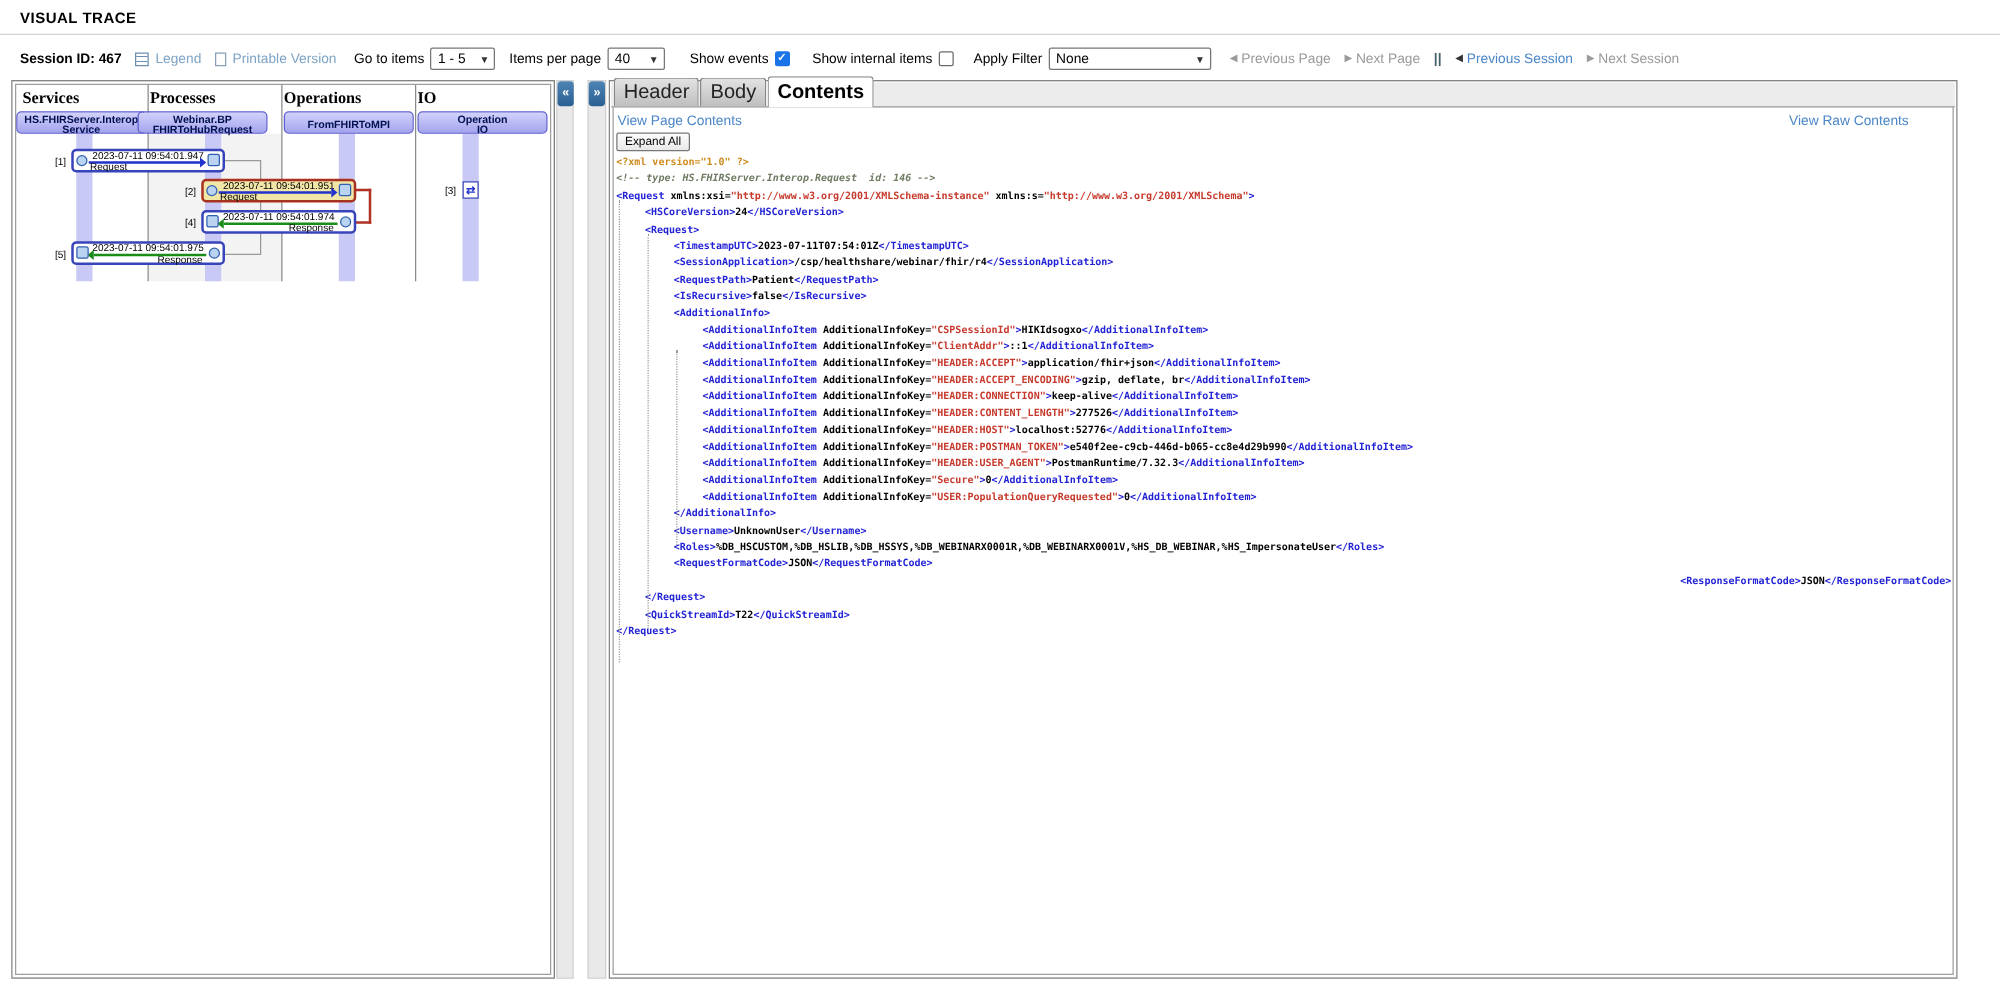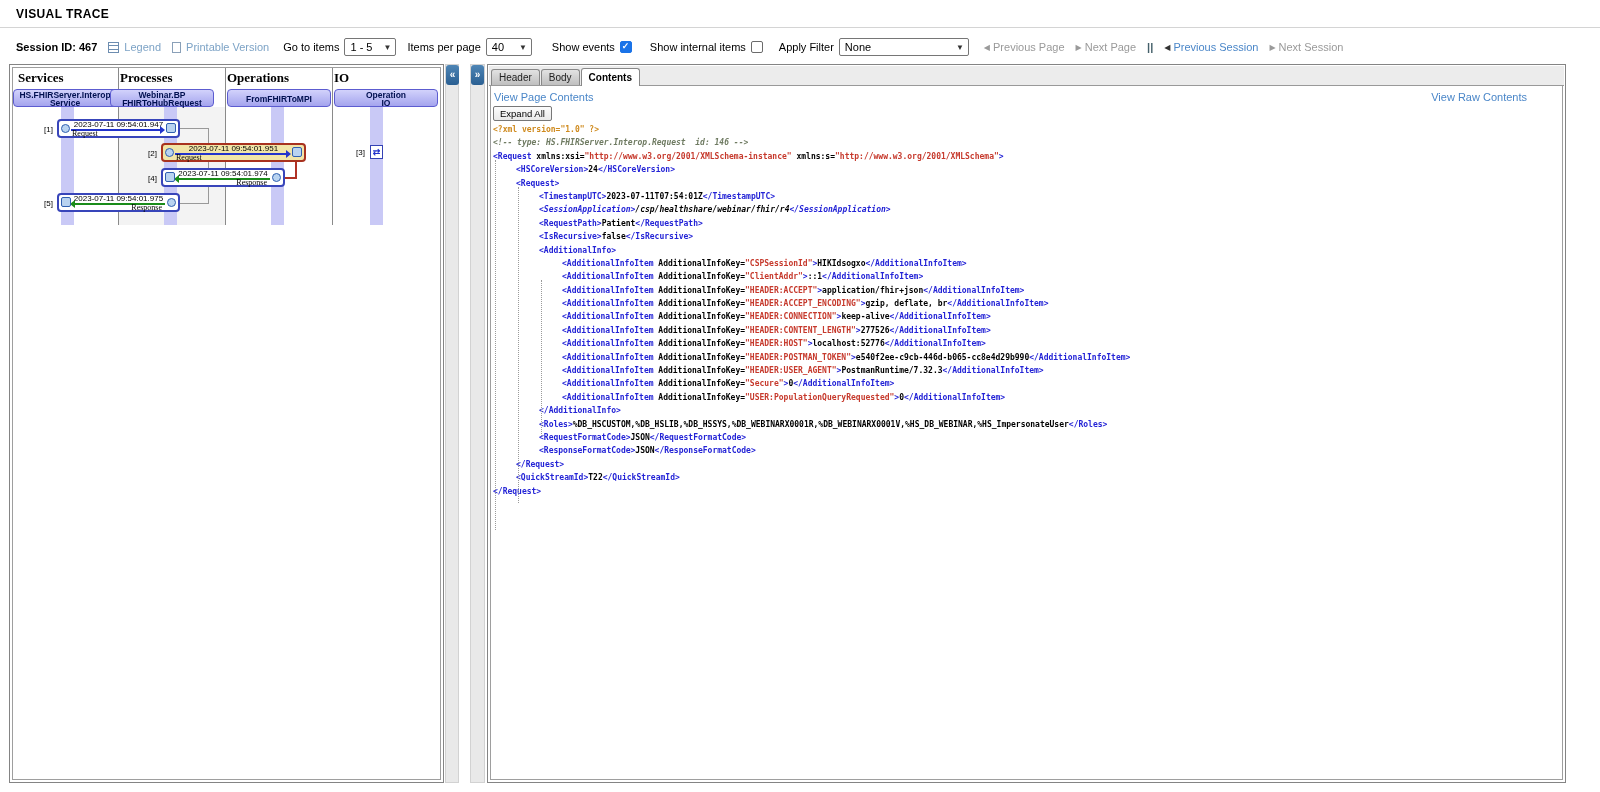--- a/index.html
+++ b/index.html
@@ -49,27 +49,27 @@
   .conn-red { position:absolute; border:2px solid #b03226; border-left:none; }
   .msg { position:absolute; height:19px; background:#fff; border:2px solid #3845ba; border-radius:4px; cursor:pointer; }
   .msg.selected { background:#f1e5a8; border-color:#a8321f; }
   .msg .time { position:absolute; left:10px; right:10px; top:0px; text-align:center; font-size:8px; line-height:8px; }
   .msg .shaft { position:absolute; top:8px; height:2px; }
   .msg .shaft.req { background:#2233cc; }
   .msg .shaft.res { background:#1a8c1a; }
   .msg .head { position:absolute; top:5px; width:0; height:0; border-top:4px solid transparent; border-bottom:4px solid transparent; }
   .msg .circ { position:absolute; top:3px; width:9px; height:9px; border-radius:50%; background:#b9d3f0; border:1px solid #3060b0; }
   .msg .sq { position:absolute; top:2px; width:10px; height:10px; border-radius:2px; background:#b9d3f0; border:1px solid #3060b0; }
-  .msg .kind { position:absolute; top:9px; font-size:8px; line-height:8px;font-family:Liberation Serif, serif; }
+  .msg .kind { position:absolute; top:9px; font-size:8px; line-height:8px; }
   .msg-id { position:absolute; font-size:8px; }
   .io-ev { position:absolute; width:13px; height:14px; background:#fff; border:1px solid #3442b5; color:#2233cc; font-size:9px; font-weight:bold; text-align:center; line-height:12px; cursor:pointer; }
 
   
   .tabbar { position:absolute; left:1px; right:1px; top:1px; height:20px; background:#ececec; border-bottom:1px solid #999; display:flex; align-items:flex-end; padding-left:2px; }
-  .tab { font-size:10px; color:#222; border:1px solid #888; border-bottom:none; border-radius:3px 3px 0 0; background:linear-gradient(180deg,#e2e2e2,#bfbfbf); padding:2px 7px 2px 7px; margin-right:1px; cursor:pointer; position:relative; }
+  .tab { font-size:16px; color:#222; border:1px solid #888; border-bottom:none; border-radius:3px 3px 0 0; background:linear-gradient(180deg,#e2e2e2,#bfbfbf); padding:2px 7px 2px 7px; margin-right:1px; cursor:pointer; position:relative; }
   .tab.active { background:#fff; font-weight:bold; color:#000; padding-top:3px; padding-bottom:3px; margin-bottom:-1px; z-index:2; }
   .view-full { position:absolute; left:6px; top:26px; font-size:11px; }
   .view-raw { position:absolute; right:38px; top:26px; font-size:11px; }
   .expand-btn { position:absolute; left:5px; top:41px; font-size:9.5px; border:1px solid #777; border-radius:2px; background:linear-gradient(180deg,#fdfdfd,#e9e9e9); padding:1px 6px; cursor:pointer; }
   #xml { position:absolute; left:3px; top:58px; right:4px; font-family:"DejaVu Sans Mono", monospace; font-size:8px; font-weight:bold; }
   .xline { height:13.4px; line-height:13.4px; white-space:pre; }
   .x-decl { color:#cf8a1d; }
   .x-com  { color:#6f7b62; font-style:italic; }
   .x-tag  { color:#2323d6; }
   .x-att  { color:#000; }
@@ -164,21 +164,21 @@
     <div class="msg-id" style="left: 34px; top: 60px;">[1]</div>
     <div class="msg" style="left: 47px; top: 54px; width: 123px;">
       <div class="time">2023-07-11 09:54:01.947</div>
       <div class="shaft req" style="left: 12px; right: 18px;"></div>
       <div class="head" style="right: 13px; border-left: 5px solid rgb(34, 51, 204);"></div>
       <div class="circ" style="left: 2px;"></div>
       <div class="sq" style="right: 2px;"></div>
       <div class="kind" style="left: 13px;">Request</div>
     </div>
     <div class="msg-id" style="left: 138px; top: 84px;">[2]</div>
-    <div class="msg selected" style="left: 151px; top: 78px; width: 145px;">
+    <div class="msg selected" style="left: 151px; top: 78px; width: 124px;">
       <div class="time">2023-07-11 09:54:01.951</div>
       <div class="shaft req" style="left: 12px; right: 18px;"></div>
       <div class="head" style="right: 13px; border-left: 5px solid rgb(34, 51, 204);"></div>
       <div class="circ" style="left: 2px;"></div>
       <div class="sq" style="right: 2px;"></div>
       <div class="kind" style="left: 13px;">Request</div>
     </div>
     <div class="msg-id" style="left: 346px; top: 83px;">[3]</div>
     <div class="io-ev" style="left: 360px; top: 80px;">⇄</div>
     <div class="msg-id" style="left: 138px; top: 109px;">[4]</div>
@@ -215,39 +215,40 @@
   <div class="view-full lnk-strong">View Page Contents</div>
   <div class="view-raw lnk-strong">View Raw Contents</div>
   <div class="expand-btn">Expand All</div>
   <div id="xml">
       <div class="xline" style="padding-left: 2px;"><span class="x-decl">&lt;?xml version="1.0" ?&gt;</span></div>
       <div class="xline" style="padding-left: 2px;"><span class="x-com">&lt;!-- type: HS.FHIRServer.Interop.Request  id: 146 --&gt;</span></div>
       <div class="xline" style="padding-left: 2px;"><span class="x-tag">&lt;Request </span><span class="x-att">xmlns:xsi=</span><span class="x-val">"http://www.w3.org/2001/XMLSchema-instance"</span><span class="x-att"> xmlns:s=</span><span class="x-val">"http://www.w3.org/2001/XMLSchema"</span><span class="x-tag">&gt;</span></div>
       <div class="xline" style="padding-left: 25px;"><span class="x-tag">&lt;HSCoreVersion&gt;</span><span class="x-txt">24</span><span class="x-tag">&lt;/HSCoreVersion&gt;</span></div>
       <div class="xline" style="padding-left: 25px;"><span class="x-tag">&lt;Request&gt;</span></div>
       <div class="xline" style="padding-left: 48px;"><span class="x-tag">&lt;TimestampUTC&gt;</span><span class="x-txt">2023-07-11T07:54:01Z</span><span class="x-tag">&lt;/TimestampUTC&gt;</span></div>
-      <div class="xline" style="padding-left: 48px; font-style: italic;"><span class="x-tag">&lt;SessionApplication&gt;</span><span class="x-txt">/csp/healthshare/webinar/fhir/r4</span><span class="x-tag">&lt;/SessionApplication&gt;</span></div>
+      <div class="xline" style="padding-left: 48px;"><span class="x-tag">&lt;SessionApplication&gt;</span><span class="x-txt">/csp/healthshare/webinar/fhir/r4</span><span class="x-tag">&lt;/SessionApplication&gt;</span></div>
       <div class="xline" style="padding-left: 48px;"><span class="x-tag">&lt;RequestPath&gt;</span><span class="x-txt">Patient</span><span class="x-tag">&lt;/RequestPath&gt;</span></div>
       <div class="xline" style="padding-left: 48px;"><span class="x-tag">&lt;IsRecursive&gt;</span><span class="x-txt">false</span><span class="x-tag">&lt;/IsRecursive&gt;</span></div>
       <div class="xline" style="padding-left: 48px;"><span class="x-tag">&lt;AdditionalInfo&gt;</span></div>
       <div class="xline" style="padding-left: 71px;"><span class="x-tag">&lt;AdditionalInfoItem </span><span class="x-att">AdditionalInfoKey=</span><span class="x-val">"CSPSessionId"</span><span class="x-tag">&gt;</span><span class="x-txt">HIKIdsogxo</span><span class="x-tag">&lt;/AdditionalInfoItem&gt;</span></div>
       <div class="xline" style="padding-left: 71px;"><span class="x-tag">&lt;AdditionalInfoItem </span><span class="x-att">AdditionalInfoKey=</span><span class="x-val">"ClientAddr"</span><span class="x-tag">&gt;</span><span class="x-txt">::1</span><span class="x-tag">&lt;/AdditionalInfoItem&gt;</span></div>
       <div class="xline" style="padding-left: 71px;"><span class="x-tag">&lt;AdditionalInfoItem </span><span class="x-att">AdditionalInfoKey=</span><span class="x-val">"HEADER:ACCEPT"</span><span class="x-tag">&gt;</span><span class="x-txt">application/fhir+json</span><span class="x-tag">&lt;/AdditionalInfoItem&gt;</span></div>
       <div class="xline" style="padding-left: 71px;"><span class="x-tag">&lt;AdditionalInfoItem </span><span class="x-att">AdditionalInfoKey=</span><span class="x-val">"HEADER:ACCEPT_ENCODING"</span><span class="x-tag">&gt;</span><span class="x-txt">gzip, deflate, br</span><span class="x-tag">&lt;/AdditionalInfoItem&gt;</span></div>
       <div class="xline" style="padding-left: 71px;"><span class="x-tag">&lt;AdditionalInfoItem </span><span class="x-att">AdditionalInfoKey=</span><span class="x-val">"HEADER:CONNECTION"</span><span class="x-tag">&gt;</span><span class="x-txt">keep-alive</span><span class="x-tag">&lt;/AdditionalInfoItem&gt;</span></div>
       <div class="xline" style="padding-left: 71px;"><span class="x-tag">&lt;AdditionalInfoItem </span><span class="x-att">AdditionalInfoKey=</span><span class="x-val">"HEADER:CONTENT_LENGTH"</span><span class="x-tag">&gt;</span><span class="x-txt">277526</span><span class="x-tag">&lt;/AdditionalInfoItem&gt;</span></div>
       <div class="xline" style="padding-left: 71px;"><span class="x-tag">&lt;AdditionalInfoItem </span><span class="x-att">AdditionalInfoKey=</span><span class="x-val">"HEADER:HOST"</span><span class="x-tag">&gt;</span><span class="x-txt">localhost:52776</span><span class="x-tag">&lt;/AdditionalInfoItem&gt;</span></div>
       <div class="xline" style="padding-left: 71px;"><span class="x-tag">&lt;AdditionalInfoItem </span><span class="x-att">AdditionalInfoKey=</span><span class="x-val">"HEADER:POSTMAN_TOKEN"</span><span class="x-tag">&gt;</span><span class="x-txt">e540f2ee-c9cb-446d-b065-cc8e4d29b990</span><span class="x-tag">&lt;/AdditionalInfoItem&gt;</span></div>
       <div class="xline" style="padding-left: 71px;"><span class="x-tag">&lt;AdditionalInfoItem </span><span class="x-att">AdditionalInfoKey=</span><span class="x-val">"HEADER:USER_AGENT"</span><span class="x-tag">&gt;</span><span class="x-txt">PostmanRuntime/7.32.3</span><span class="x-tag">&lt;/AdditionalInfoItem&gt;</span></div>
       <div class="xline" style="padding-left: 71px;"><span class="x-tag">&lt;AdditionalInfoItem </span><span class="x-att">AdditionalInfoKey=</span><span class="x-val">"Secure"</span><span class="x-tag">&gt;</span><span class="x-txt">0</span><span class="x-tag">&lt;/AdditionalInfoItem&gt;</span></div>
       <div class="xline" style="padding-left: 71px;"><span class="x-tag">&lt;AdditionalInfoItem </span><span class="x-att">AdditionalInfoKey=</span><span class="x-val">"USER:PopulationQueryRequested"</span><span class="x-tag">&gt;</span><span class="x-txt">0</span><span class="x-tag">&lt;/AdditionalInfoItem&gt;</span></div>
       <div class="xline" style="padding-left: 48px;"><span class="x-tag">&lt;/AdditionalInfo&gt;</span></div>
+      <div class="xline" style="padding-left: 48px;"><span class="x-tag">&lt;Username&gt;</span><span class="x-txt">UnknownUser</span><span class="x-tag">&lt;/Username&gt;</span></div>
       <div class="xline" style="padding-left: 48px;"><span class="x-tag">&lt;Roles&gt;</span><span class="x-txt">%DB_HSCUSTOM,%DB_HSLIB,%DB_HSSYS,%DB_WEBINARX0001R,%DB_WEBINARX0001V,%HS_DB_WEBINAR,%HS_ImpersonateUser</span><span class="x-tag">&lt;/Roles&gt;</span></div>
       <div class="xline" style="padding-left: 48px;"><span class="x-tag">&lt;RequestFormatCode&gt;</span><span class="x-txt">JSON</span><span class="x-tag">&lt;/RequestFormatCode&gt;</span></div>
-      <div class="xline" style="padding-left: 48px;"><span class="x-tag">&lt;ResponseFormatCode&gt;</span><span class="x-txt">JSON</span><span class="x-tag">&lt;/ResponseFormatCode&gt;</span></div>
+      <div class="xline" style="padding-left: 48px; text-align: right;"><span class="x-tag">&lt;ResponseFormatCode&gt;</span><span class="x-txt">JSON</span><span class="x-tag">&lt;/ResponseFormatCode&gt;</span></div>
       <div class="xline" style="padding-left: 25px;"><span class="x-tag">&lt;/Request&gt;</span></div>
       <div class="xline" style="padding-left: 25px;"><span class="x-tag">&lt;QuickStreamId&gt;</span><span class="x-txt">T22</span><span class="x-tag">&lt;/QuickStreamId&gt;</span></div>
       <div class="xline" style="padding-left: 2px;"><span class="x-tag">&lt;/Request&gt;</span></div>
     </div>
 <div class="xguide" style="left: 7px; top: 95px; height: 370px;"></div>
     <div class="xguide" style="left: 30px; top: 122px; height: 316px;"></div>
     <div class="xguide" style="left: 53px; top: 215px; height: 156px;"></div>
   </div>
 
 </body></html>

